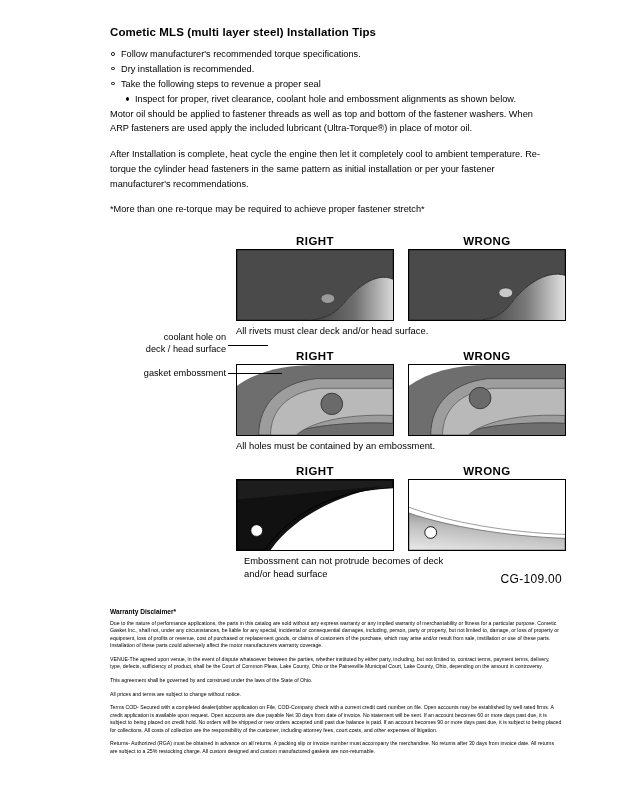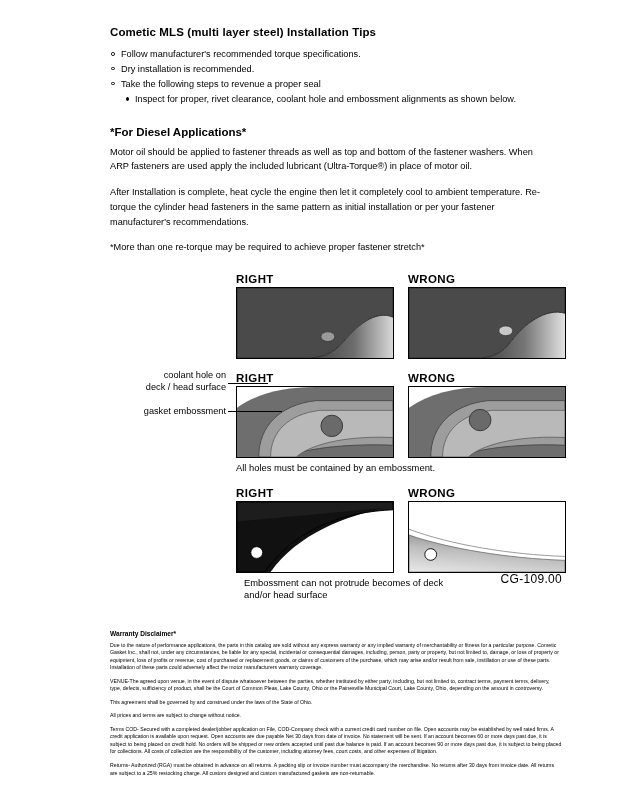--- a/index.html
+++ b/index.html
@@ -92,21 +92,21 @@
     width: 330px;
   }
   .figrow {
     display: flex;
     gap: 14px;
   }
   .figcol {
     width: 158px;
   }
   .figlabel {
-    text-align: left;
+    text-align: center;
     font-size: 11.5px;
     font-weight: bold;
     letter-spacing: 0.4px;
     margin-bottom: 2px;
   }
   .figbox {
     width: 158px;
     height: 72px;
     border: 1px solid #000;
     box-sizing: border-box;
@@ -169,21 +169,20 @@
 
   <ul class="bullets">
     <li>Follow manufacturer's recommended torque specifications.</li>
     <li>Dry installation is recommended.</li>
     <li>Take the following steps to revenue a proper seal</li>
   </ul>
   <ul class="subbullets bullets" style="margin-left:82px;">
     <li>Inspect for proper, rivet clearance, coolant hole and embossment alignments as shown below.</li>
   </ul>
 
-  <h2 class="diesel">*For Diesel Applications*</h2>
   <p class="para">Motor oil should be applied to fastener threads as well as top and bottom of the fastener washers. When ARP fasteners are used apply the included lubricant (Ultra-Torque®) in place of motor oil.</p>
   <p class="para">After Installation is complete, heat cycle the engine then let it completely cool to ambient temperature. Re-torque the cylinder head fasteners in the same pattern as initial installation or per your fastener manufacturer's recommendations.</p>
   <p class="para note">*More than one re-torque may be required to achieve proper fastener stretch*</p>
 
   <div class="figures">
 
     <div class="figrow">
       <div class="figcol">
         <div class="figlabel">RIGHT</div>
         <div class="figbox">
@@ -216,20 +215,21 @@
             </defs>
             <rect x="0" y="0" width="158" height="72" fill="#ffffff"></rect>
             <path d="M0,0 L158,0 L158,26 C138,20 116,38 104,54 C95,67 84,72 68,72 L0,72 Z" fill="#4a4a4a"></path>
             <path d="M158,26 C138,20 116,38 104,54 C95,67 84,72 68,72 L158,72 Z" fill="url(#g2)"></path>
             <path d="M0,0 L158,0 L158,26 C138,20 116,38 104,54 C95,67 84,72 68,72 L0,72 Z" fill="none" stroke="#2b2b2b" stroke-width="1"></path>
             <ellipse cx="98" cy="44" rx="7" ry="5" fill="#c9c9c9" stroke="#3a3a3a" stroke-width="0.8"></ellipse>
           </svg>
         </div>
       </div>
     </div>
+    <div class="figcaption">All rivets must clear deck and/or head surface.</div>
 
     <div class="figrow group2">
       <div class="figcol">
         <div class="figlabel">RIGHT</div>
         <div class="figbox">
           <svg viewBox="0 0 158 72" preserveAspectRatio="none">
             <rect x="0" y="0" width="158" height="72" fill="#ffffff"></rect>
             <path d="M-10,72 L-10,30 C10,10 40,0 80,0 L158,0 L158,72 Z" fill="#6e6e6e"></path>
             <path d="M22,72 C22,40 44,18 80,14 L158,14 L158,60 C120,58 70,62 52,72 Z" fill="#9d9d9d" stroke="#4a4a4a" stroke-width="1"></path>
             <path d="M34,72 C34,46 52,28 84,24 L158,24 L158,52 C120,50 78,56 60,72 Z" fill="#b9b9b9" stroke="#5a5a5a" stroke-width="0.8"></path>

